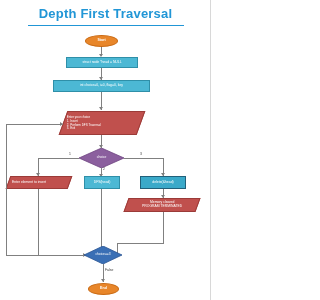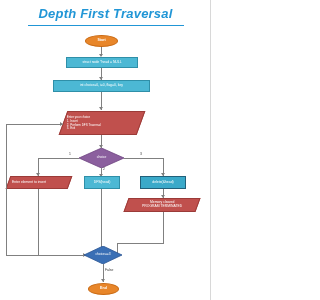--- a/index.html
+++ b/index.html
@@ -19,21 +19,20 @@
   .page-edge{
     position:absolute;top:0;right:0;width:1px;height:300px;
     background:#d8d8d8;
   }
   .title{
     position:absolute;
     left:0;top:6px;width:211px;
     text-align:center;
     font-size:13px;
     font-weight:bold;
-    font-style:italic;
     color:#2196d6;
     letter-spacing:0.2px;
   }
   .title-rule{
     position:absolute;
     left:28px;top:25px;width:156px;height:1px;
     background:#2196d6;
   }
   
   .node{

